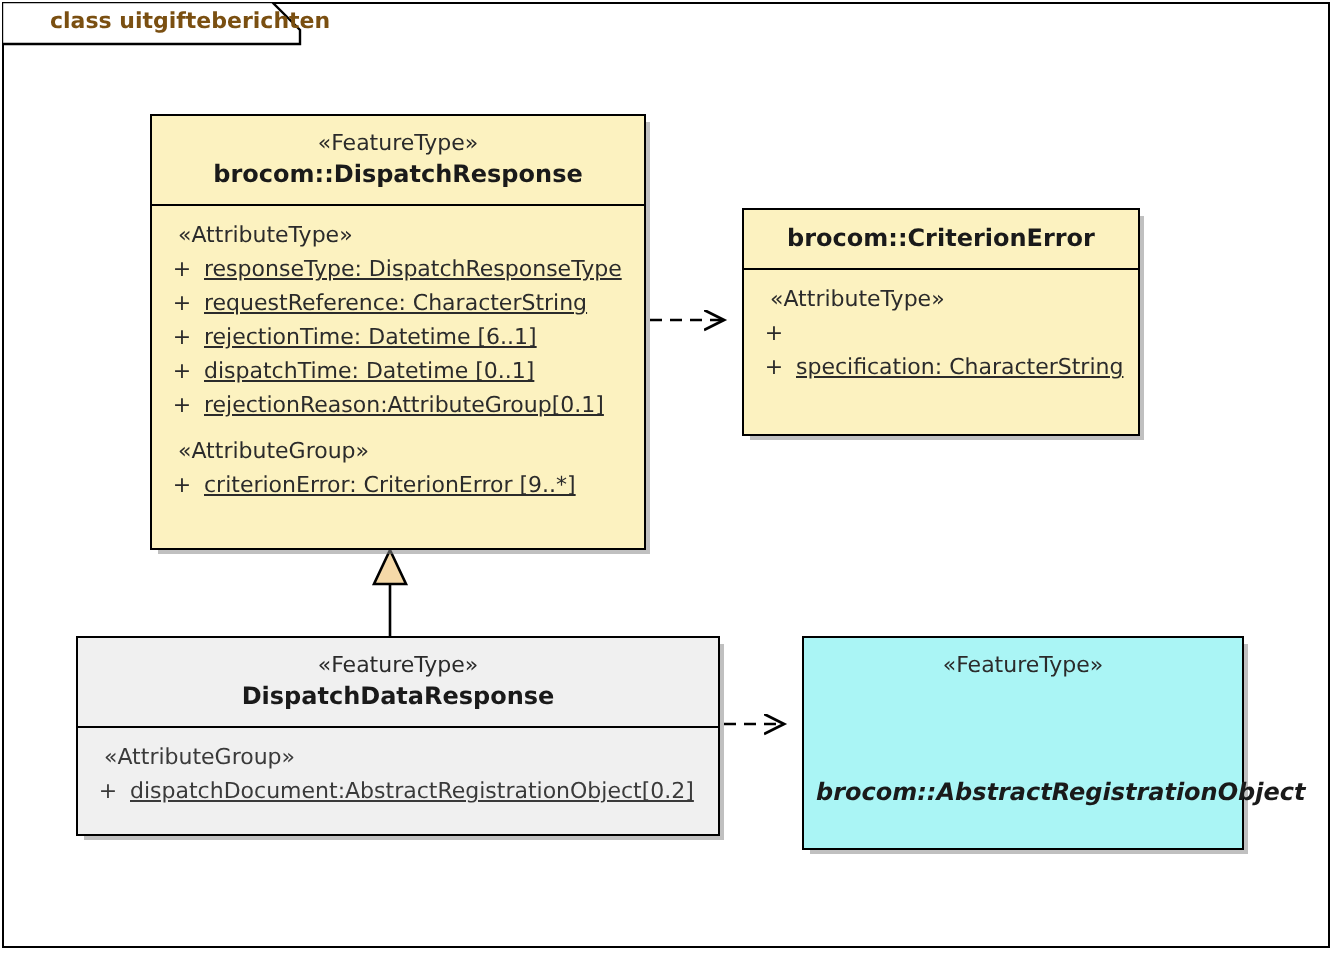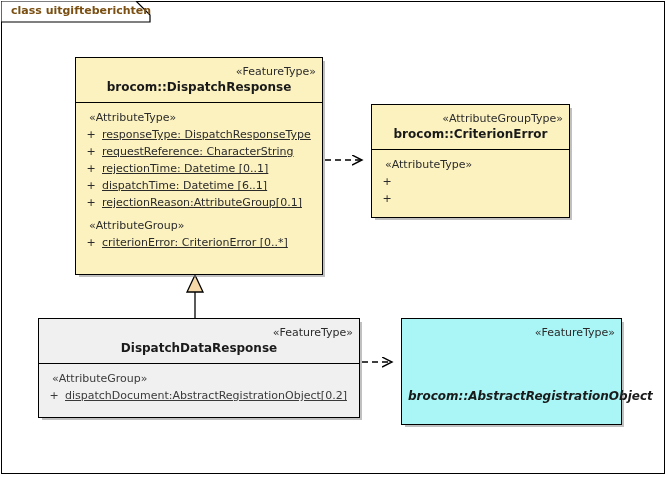--- a/index.html
+++ b/index.html
@@ -36,21 +36,21 @@
     height: 21px;
     box-sizing: border-box;
   }
   .title-tab svg {
     position: absolute;
     left: 0;
     top: 0;
   }
   .title-tab .title-text {
     position: absolute;
-    left: 10px;
+    left: 24px;
     top: 3px;
     font-size: 11px;
     font-weight: bold;
     color: #7a4f11;
     white-space: nowrap;
     letter-spacing: 0px;
   }
 
   
   .uml-class {
@@ -69,21 +69,20 @@
     border-bottom: 1.6px solid #000000;
     box-sizing: border-box;
   }
   .uml-class.cyan .uml-header { border-bottom: none; }
 
   .stereotype {
     font-size: 11px;
     color: #2b2b2b;
     line-height: 15px;
     white-space: nowrap;
-    text-align: right;
   }
   .class-name {
     font-size: 12px;
     font-weight: bold;
     color: #1a1a1a;
     line-height: 16px;
     white-space: nowrap;
   }
   .class-name.abstract {
     font-style: italic;
@@ -180,53 +179,53 @@
       <div class="attr-row">
         <span class="attr-vis">+</span>
         <span class="attr-text">responseType: DispatchResponseType</span>
       </div>
       <div class="attr-row">
         <span class="attr-vis">+</span>
         <span class="attr-text">requestReference: CharacterString</span>
       </div>
       <div class="attr-row">
         <span class="attr-vis">+</span>
-        <span class="attr-text">rejectionTime: Datetime [0..1]</span>
-      </div>
-      <div class="attr-row">
-        <span class="attr-vis">+</span>
-        <span class="attr-text">dispatchTime: Datetime [6..1]</span>
+        <span class="attr-text">rejectionTime: Datetime [6..1]</span>
+      </div>
+      <div class="attr-row">
+        <span class="attr-vis">+</span>
+        <span class="attr-text">dispatchTime: Datetime [0..1]</span>
       </div>
       <div class="attr-row">
         <span class="attr-vis">+</span>
         <span class="attr-text">rejectionReason:AttributeGroup[0.1]</span>
       </div>
 
       <div class="group-label" style="margin-top:6px;">«AttributeGroup»</div>
 
       <div class="attr-row">
         <span class="attr-vis">+</span>
-        <span class="attr-text">criterionError: CriterionError [0..*]</span>
+        <span class="attr-text">criterionError: CriterionError [9..*]</span>
       </div>
     </div>
   </div>
 
   <div class="uml-class yellow" style="left:371px; top:104px; width:199px; height:114px;">
     <div class="uml-header">
-      <div class="stereotype">«AttributeGroupType»</div>
       <div class="class-name">brocom::CriterionError</div>
     </div>
     <div class="uml-body">
       <div class="group-label">«AttributeType»</div>
 
       <div class="attr-row">
         <span class="attr-vis">+</span>
       </div>
       <div class="attr-row">
         <span class="attr-vis">+</span>
+        <span class="attr-text">specification: CharacterString</span>
       </div>
     </div>
   </div>
 
   <div class="uml-class grey" style="left:38px; top:318px; width:322px; height:100px;">
     <div class="uml-header">
       <div class="stereotype">«FeatureType»</div>
       <div class="class-name">DispatchDataResponse</div>
     </div>
     <div class="uml-body">

